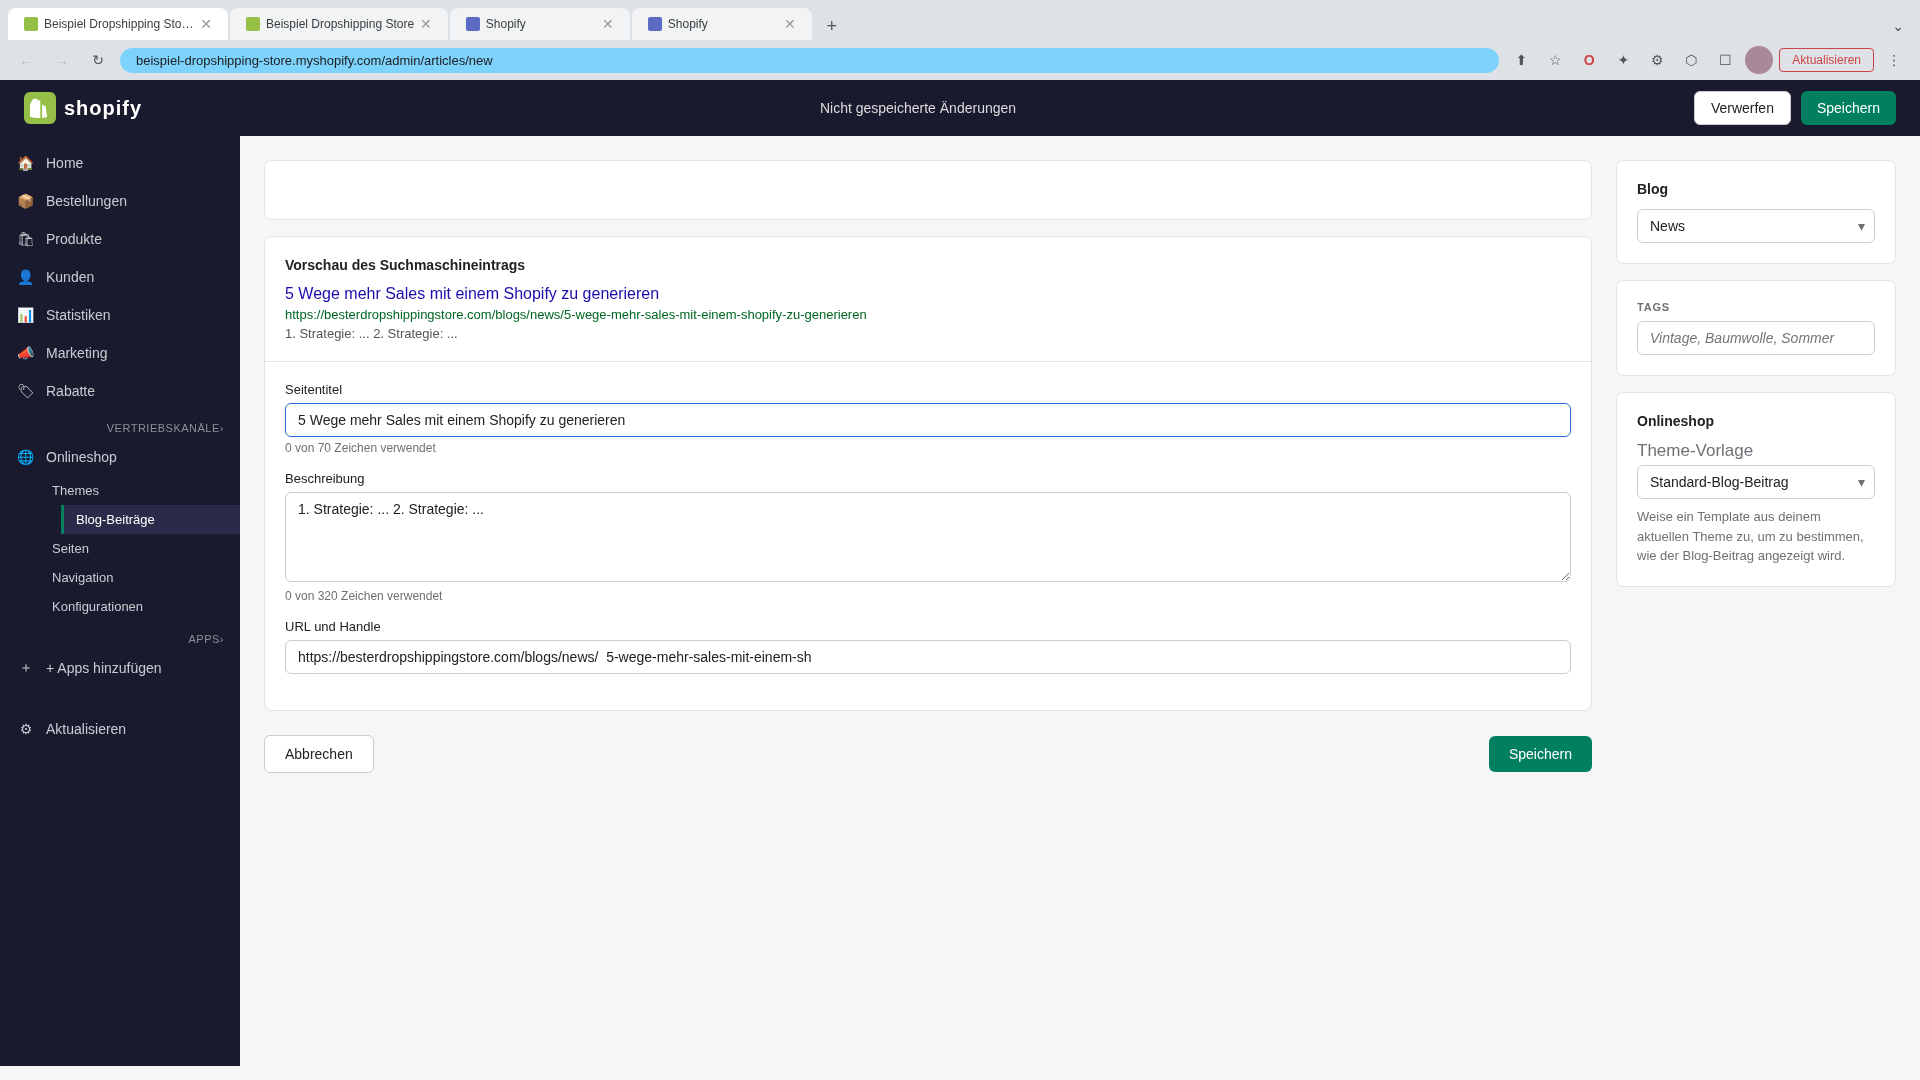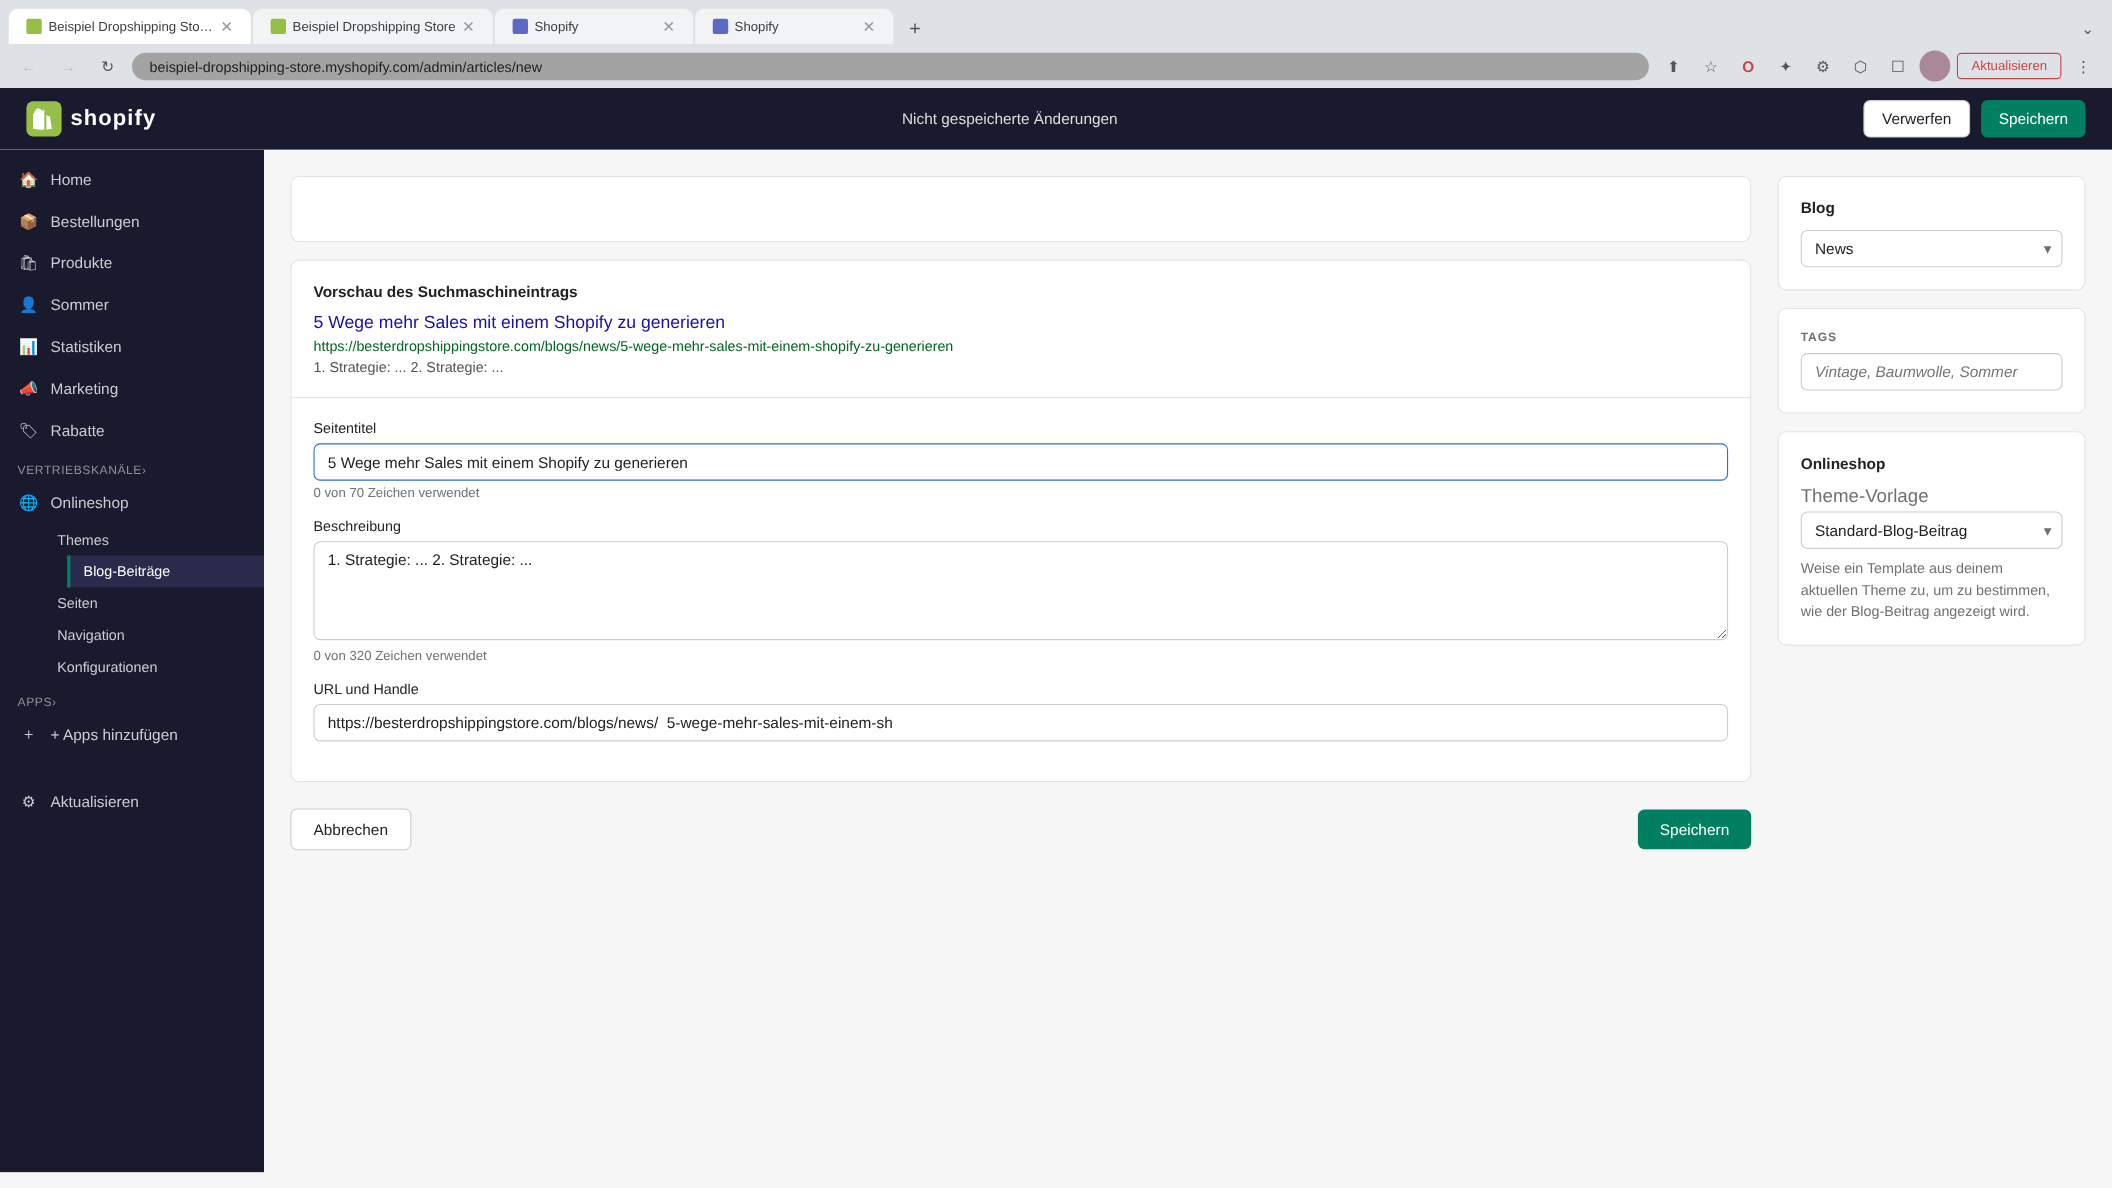--- a/index.html
+++ b/index.html
@@ -13,21 +13,21 @@
     .tab-favicon { width: 14px; height: 14px; border-radius: 2px; flex-shrink: 0; }
     .tab-favicon.shopify-green { background: #96bf48; }
     .tab-favicon.shopify-dark { background: #5c6ac4; }
     .tab-title { flex: 1; overflow: hidden; text-overflow: ellipsis; white-space: nowrap; }
     .tab-close { color: #999; font-size: 14px; flex-shrink: 0; }
     .tab-new { width: 28px; height: 28px; display: flex; align-items: center; justify-content: center; background: transparent; border: none; font-size: 18px; color: #555; cursor: pointer; margin-left: 4px; }
     .tab-more { width: 28px; height: 28px; display: flex; align-items: center; justify-content: center; color: #555; font-size: 14px; margin-left: auto; }
     .browser-toolbar { display: flex; align-items: center; gap: 8px; padding: 6px 12px; background: #dee1e6; }
     .nav-btn { width: 28px; height: 28px; display: flex; align-items: center; justify-content: center; border-radius: 50%; color: #555; cursor: pointer; border: none; background: transparent; font-size: 14px; }
     .nav-btn.disabled { color: #bbb; cursor: default; }
-    .address-bar { flex: 1; background: #a3a3a3; border-radius: 20px; padding: 5px 16px; font-size: 13px; color: #202124; border: none; outline: none; }
+    .address-bar { flex: 1; background: #7dd3fc; border-radius: 20px; padding: 5px 16px; font-size: 13px; color: #202124; border: none; outline: none; }
     .toolbar-actions { display: flex; gap: 6px; align-items: center; }
     .toolbar-icon { width: 28px; height: 28px; display: flex; align-items: center; justify-content: center; color: #555; cursor: pointer; font-size: 14px; border-radius: 50%; }
     .update-btn { background: transparent; border: 1.5px solid #c44; color: #c44; padding: 4px 12px; border-radius: 4px; font-size: 12px; cursor: pointer; }
     .avatar { width: 28px; height: 28px; border-radius: 50%; background: #a89; }
 
     
     .app { display: flex; flex-direction: column; height: calc(1080px - 94px); }
     .topbar { display: flex; align-items: center; justify-content: space-between; padding: 0 24px; height: 56px; background: #1a1a2e; color: #fff; flex-shrink: 0; }
     .topbar-logo { display: flex; align-items: center; gap: 8px; font-size: 18px; font-weight: 600; }
     .topbar-logo-icon { width: 32px; height: 32px; background: #96bf48; border-radius: 6px; display: flex; align-items: center; justify-content: center; color: #fff; font-size: 18px; }
@@ -36,21 +36,21 @@
     .btn-verwerfen { background: #fff; color: #202223; border: 1px solid #ccc; padding: 8px 16px; border-radius: 6px; cursor: pointer; font-size: 14px; }
     .btn-speichern { background: #008060; color: #fff; border: none; padding: 8px 16px; border-radius: 6px; cursor: pointer; font-size: 14px; font-weight: 500; }
 
     .main-layout { display: flex; flex: 1; overflow: hidden; }
 
     
     .sidebar { width: 240px; background: #1a1a2e; color: #c9cdd2; flex-shrink: 0; overflow-y: auto; padding: 8px 0; }
     .sidebar-item { display: flex; align-items: center; gap: 10px; padding: 9px 16px; cursor: pointer; font-size: 14px; color: #c9cdd2; }
     .sidebar-item.active { background: rgba(255,255,255,0.12); color: #fff; }
     .sidebar-icon { width: 20px; height: 20px; display: flex; align-items: center; justify-content: center; flex-shrink: 0; font-size: 14px; }
-    .sidebar-section { padding: 12px 16px 4px; font-size: 11px; color: #8c9196; text-transform: uppercase; letter-spacing: 0.5px; display: flex; align-items: center; justify-content: flex-start; }
+    .sidebar-section { padding: 12px 16px 4px; font-size: 11px; color: #8c9196; text-transform: uppercase; letter-spacing: 0.5px; display: flex; align-items: center; justify-content: flex-end; }
     .sidebar-sub { padding-left: 40px; }
     .sidebar-sub .sidebar-item { padding: 7px 16px 7px 12px; font-size: 13px; }
     .sidebar-sub .sidebar-item.active { background: #2a2a4a; border-left: 3px solid #008060; color: #fff; margin-left: 21px; }
     .sidebar-footer { padding: 12px 16px; display: flex; align-items: center; gap: 10px; color: #c9cdd2; cursor: pointer; font-size: 14px; margin-top: auto; }
 
     
     .content { flex: 1; overflow-y: auto; padding: 24px; display: flex; gap: 24px; }
     .content-main { flex: 1; display: flex; flex-direction: column; gap: 16px; }
     .content-sidebar { width: 280px; flex-shrink: 0; display: flex; flex-direction: column; gap: 16px; }
 
@@ -170,21 +170,21 @@
       <div class="sidebar-item">
         <span class="sidebar-icon">📦</span>
         <span>Bestellungen</span>
       </div>
       <div class="sidebar-item">
         <span class="sidebar-icon">🛍</span>
         <span>Produkte</span>
       </div>
       <div class="sidebar-item">
         <span class="sidebar-icon">👤</span>
-        <span>Sommer</span>
+        <span>Kunden</span>
       </div>
       <div class="sidebar-item">
         <span class="sidebar-icon">📊</span>
         <span>Statistiken</span>
       </div>
       <div class="sidebar-item">
         <span class="sidebar-icon">📣</span>
         <span>Marketing</span>
       </div>
       <div class="sidebar-item">

